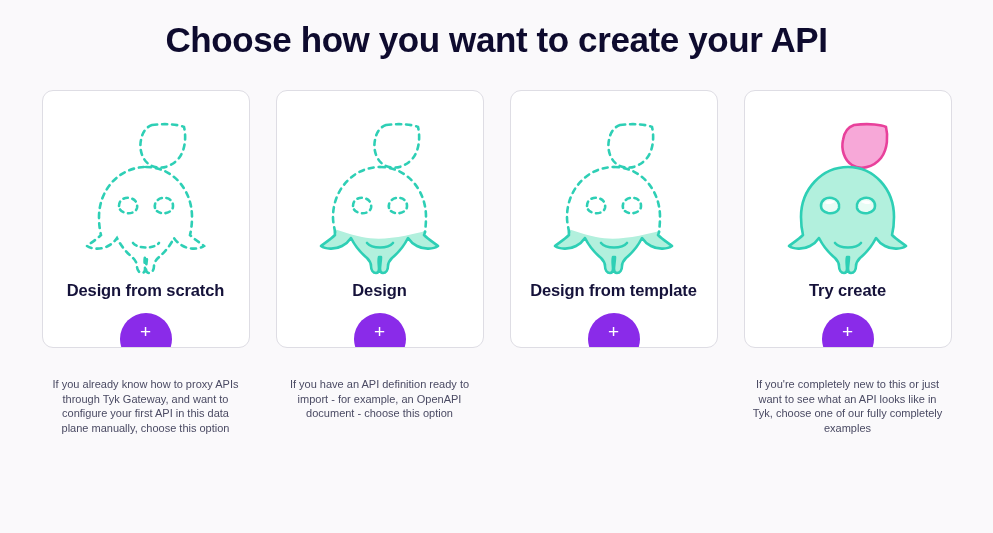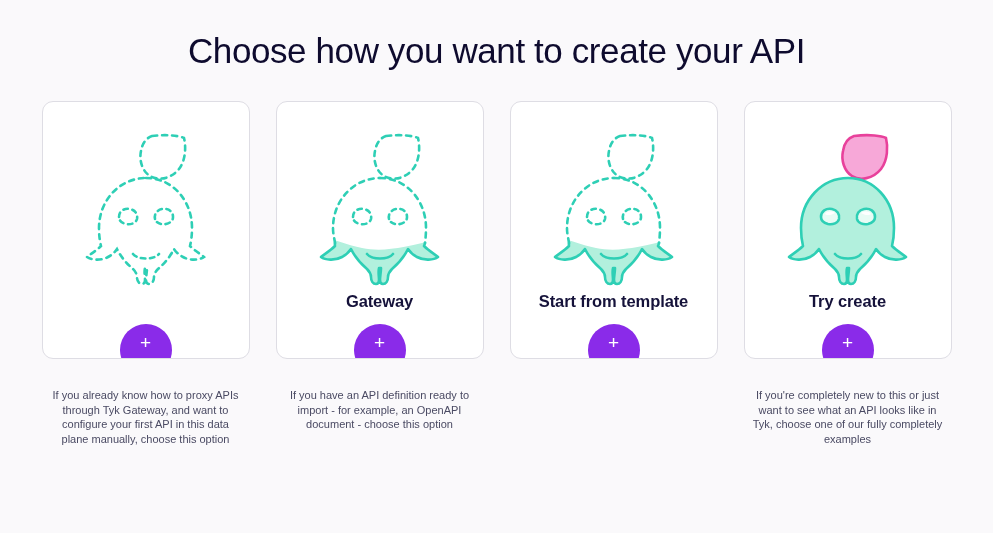--- a/index.html
+++ b/index.html
@@ -9,24 +9,24 @@
   body {
     width: 993px;
     height: 533px;
     background: #faf9fb;
     font-family: "Liberation Sans", sans-serif;
     overflow: hidden;
     position: relative;
   }
   #page-title {
     margin: 0;
-    padding-top: 30px;
+    padding-top: 19px;
     text-align: center;
     font-size: 35px;
-    font-weight: normal;
+    font-weight: bold;
     color: #0e0b2e;
     letter-spacing: -0.4px;
     line-height: 1.2;
   }
   #cards-row {
     display: flex;
     justify-content: center;
     gap: 26px;
     margin-top: 29px;
   }
@@ -119,20 +119,21 @@
                    C71 144 70 144 69 144 C68 148 69 152 69 156 C69 158 68 160 66 160 C63 160 61 157 61 153 C61 150 59 147 57 145
                    C51 140 45 133 41 125 C39 128 36 131 32 133 C25 137 15 136 11 133 C13 131 20 127 25 122
                    C24 118 23 112 23 104 C23 76 44 54 70 54 Z" fill="none" stroke="#2ecfb5" stroke-width="2.6" stroke-dasharray="5 5" stroke-linecap="round"></path>
 
           <path d="M43 93 C43 87 48 84 54 85 C59 86 62 90 61 95 C60 99 55 101 50 100 C46 99 43 97 43 93 Z" fill="none" stroke="#2ecfb5" stroke-width="2.6" stroke-dasharray="4.5 4.5" stroke-linecap="round"></path>
           <path d="M79 95 C78 90 81 86 86 85 C92 84 97 87 97 93 C97 97 94 99 90 100 C85 101 80 99 79 95 Z" fill="none" stroke="#2ecfb5" stroke-width="2.6" stroke-dasharray="4.5 4.5" stroke-linecap="round"></path>
 
           <path d="M57 130 C62 136 78 136 83 130" fill="none" stroke="#2ecfb5" stroke-width="2.6" stroke-dasharray="4.5 4.5" stroke-linecap="round"></path>
         </svg>
       </div>
+      <div class="card-label">Design from scratch</div>
       <button class="plus-button">
         <span class="plus-glyph">+</span>
       </button>
     </div>
     <div class="card-desc">If you already know how to proxy APIs through Tyk Gateway, and want to configure your first API in this data plane manually, choose this option</div>
   </div>
 
   <div class="card-column">
     <div class="option-card">
       <div class="mascot-wrap">
@@ -159,21 +160,21 @@
           <path d="M115 119 C114.6 120.6 114.3 121.3 114 122
                    C119 127 126 131 128 133 C124 136 114 137 107 133 C103 131 100 128 98 125
                    C94 133 88 140 82 145 C80 147 78 150 78 153 C78 157 76 160 73 160 C71 160 70 158 70 156 C70 152 71 148 71 144
                    C71 144 70 144 69 144 C68 148 69 152 69 156 C69 158 68 160 66 160 C63 160 61 157 61 153 C61 150 59 147 57 145
                    C51 140 45 133 41 125 C39 128 36 131 32 133 C25 137 15 136 11 133 C13 131 20 127 25 122 C24.8 121.3 24.9 120.5 25 119" fill="none" stroke="#2ecfb5" stroke-width="2.6" stroke-linecap="round" stroke-linejoin="round"></path>
           <path d="M43 93 C43 87 48 84 54 85 C59 86 62 90 61 95 C60 99 55 101 50 100 C46 99 43 97 43 93 Z" fill="none" stroke="#2ecfb5" stroke-width="2.6" stroke-dasharray="4.5 4.5" stroke-linecap="round"></path>
           <path d="M79 95 C78 90 81 86 86 85 C92 84 97 87 97 93 C97 97 94 99 90 100 C85 101 80 99 79 95 Z" fill="none" stroke="#2ecfb5" stroke-width="2.6" stroke-dasharray="4.5 4.5" stroke-linecap="round"></path>
           <path d="M57 130 C62 136 78 136 83 130" fill="none" stroke="#2ecfb5" stroke-width="2.6" stroke-linecap="round"></path>
         </svg>
       </div>
-      <div class="card-label">Gateway</div>
+      <div class="card-label">Design</div>
       <button class="plus-button">
         <span class="plus-glyph">+</span>
       </button>
     </div>
     <div class="card-desc">If you have an API definition ready to import - for example, an OpenAPI document - choose this option</div>
   </div>
 
   <div class="card-column">
     <div class="option-card">
       <div class="mascot-wrap">
@@ -197,21 +198,21 @@
           <path d="M115 119 C114.6 120.6 114.3 121.3 114 122
                    C119 127 126 131 128 133 C124 136 114 137 107 133 C103 131 100 128 98 125
                    C94 133 88 140 82 145 C80 147 78 150 78 153 C78 157 76 160 73 160 C71 160 70 158 70 156 C70 152 71 148 71 144
                    C71 144 70 144 69 144 C68 148 69 152 69 156 C69 158 68 160 66 160 C63 160 61 157 61 153 C61 150 59 147 57 145
                    C51 140 45 133 41 125 C39 128 36 131 32 133 C25 137 15 136 11 133 C13 131 20 127 25 122 C24.8 121.3 24.9 120.5 25 119" fill="none" stroke="#2ecfb5" stroke-width="2.6" stroke-linecap="round" stroke-linejoin="round"></path>
           <path d="M43 93 C43 87 48 84 54 85 C59 86 62 90 61 95 C60 99 55 101 50 100 C46 99 43 97 43 93 Z" fill="none" stroke="#2ecfb5" stroke-width="2.6" stroke-dasharray="4.5 4.5" stroke-linecap="round"></path>
           <path d="M79 95 C78 90 81 86 86 85 C92 84 97 87 97 93 C97 97 94 99 90 100 C85 101 80 99 79 95 Z" fill="none" stroke="#2ecfb5" stroke-width="2.6" stroke-dasharray="4.5 4.5" stroke-linecap="round"></path>
           <path d="M57 130 C62 136 78 136 83 130" fill="none" stroke="#2ecfb5" stroke-width="2.6" stroke-linecap="round"></path>
         </svg>
       </div>
-      <div class="card-label">Start from template</div>
+      <div class="card-label">Design from template</div>
       <button class="plus-button">
         <span class="plus-glyph">+</span>
       </button>
     </div>
   </div>
 
   <div class="card-column">
     <div class="option-card">
       <div class="mascot-wrap">
         <svg viewBox="0 0 140 172" xmlns="http://www.w3.org/2000/svg">

